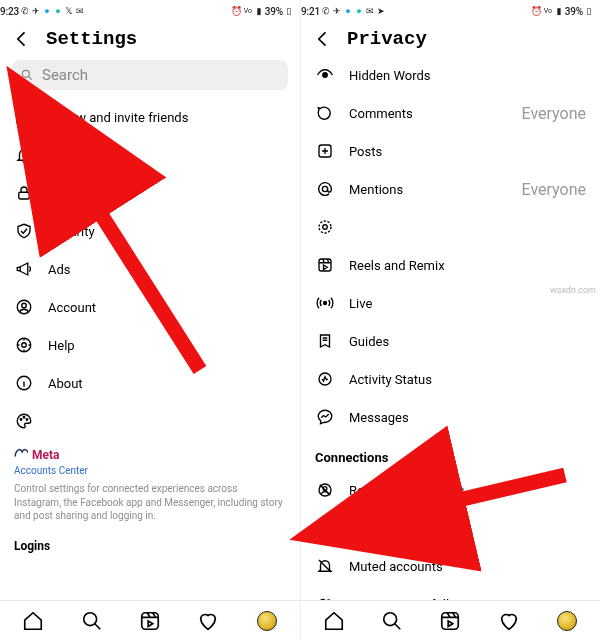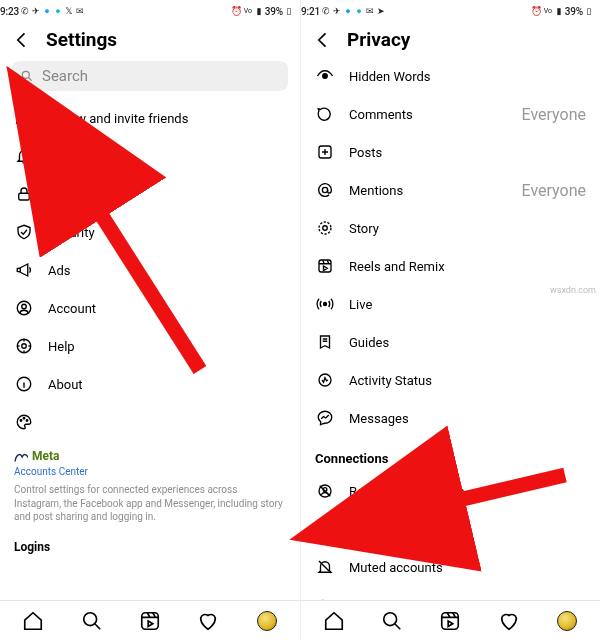--- a/index.html
+++ b/index.html
@@ -12,34 +12,34 @@
   .screen { width: 300px; height: 640px; position: relative; display: flex; flex-direction: column; }
   .screen + .screen { border-left: 1px solid #eee; }
   
   .statusbar { height: 20px; padding: 2px 6px 0 0; font-size: 10px; display: flex; align-items: center; justify-content: space-between; color: #222; }
   .sb-left, .sb-right { display: flex; align-items: center; gap: 1px; }
   .sb-ic { width: 10px; height: 10px; display: inline-flex; align-items: center; justify-content: center; font-size: 9px; }
   .sb-txt { font-size: 10px; font-weight: 500; letter-spacing: -0.2px; }
   
   .hdr { display: flex; align-items: center; padding: 8px 12px 6px 12px; gap: 14px; }
   .back { width: 20px; height: 20px; display: flex; align-items: center; justify-content: center; }
-  .title { font-size: 19px; font-weight: 700; }
+  .title { font-size: 19px; font-weight: 700; font-family: Liberation Mono, monospace; }
   
   .search { margin: 4px 12px 8px 12px; background: #efefef; border-radius: 8px; height: 30px; display: flex; align-items: center; padding: 0 8px; color: #888; gap: 8px; font-size: 15px; }
   .search svg { width: 14px; height: 14px; }
   
   .list { flex: 1; overflow: hidden; }
   .row { display: flex; align-items: center; padding: 9px 14px; gap: 14px; font-size: 13px; }
   .row .ic { width: 20px; height: 20px; display: flex; align-items: center; justify-content: center; flex-shrink: 0; }
   .row .lbl { flex: 1; }
   .row .val { color: #999; font-size: 16px; }
   .section-title { font-size: 13px; font-weight: 700; padding: 14px 26px 6px 14px; }
   
   .meta-block { padding: 8px 14px 4px 14px; }
-  .meta-logo { display: flex; align-items: flex-end; gap: 4px; font-weight: 700; font-size: 12px; color: #4d7c0f; }
+  .meta-logo { display: flex; align-items: flex-start; gap: 4px; font-weight: 700; font-size: 12px; color: #be185d; }
   .meta-link { color: #2f6fd1; font-size: 10px; margin-top: 3px; }
   .meta-desc { color: #8e8e8e; font-size: 10px; line-height: 1.35; margin-top: 6px; }
   .logins-title { font-size: 12px; font-weight: 700; padding: 12px 14px 2px 14px; }
   
   .nav { height: 40px; border-top: 1px solid #e5e5e5; display: flex; align-items: center; justify-content: space-around; padding: 0 4px; background:#fff; }
   .nav .nic { width: 22px; height: 22px; display: flex; align-items: center; justify-content: center; }
   .avatar { width: 20px; height: 20px; border-radius: 50%; background: radial-gradient(circle at 40% 35%, #f7e27b 0%, #e0b62a 60%, #a87800 100%); border: 1px solid #222; }
   
   .arrow-layer { position: absolute; left: 0; top: 0; width: 600px; height: 640px; pointer-events: none; }
   .watermark { position: absolute; right: 4px; top: 285px; font-size: 9px; color: #bbb; writing-mode: horizontal-tb; transform: rotate(0); }
@@ -287,21 +287,20 @@
         <span class="lbl">Mentions</span>
         <span class="val">Everyone</span>
       </div>
       <div class="row">
         <span class="ic">
             <svg viewBox="0 0 24 24" width="18" height="18" fill="none" stroke="#000" stroke-width="1.8">
               <circle cx="12" cy="12" r="8" stroke-dasharray="3 2"></circle>
               <circle cx="12" cy="12" r="3"></circle>
             </svg>
           </span>
-        <span class="lbl">Story</span>
       </div>
       <div class="row">
         <span class="ic">
             <svg viewBox="0 0 24 24" width="18" height="18" fill="none" stroke="#000" stroke-width="1.8">
               <rect x="4" y="4" width="16" height="16" rx="3"></rect>
               <path d="M4 9h16M9 4l2 5M15 4l2 5M10 12l5 3-5 3z"></path>
             </svg>
           </span>
         <span class="lbl">Reels and Remix</span>
       </div>

